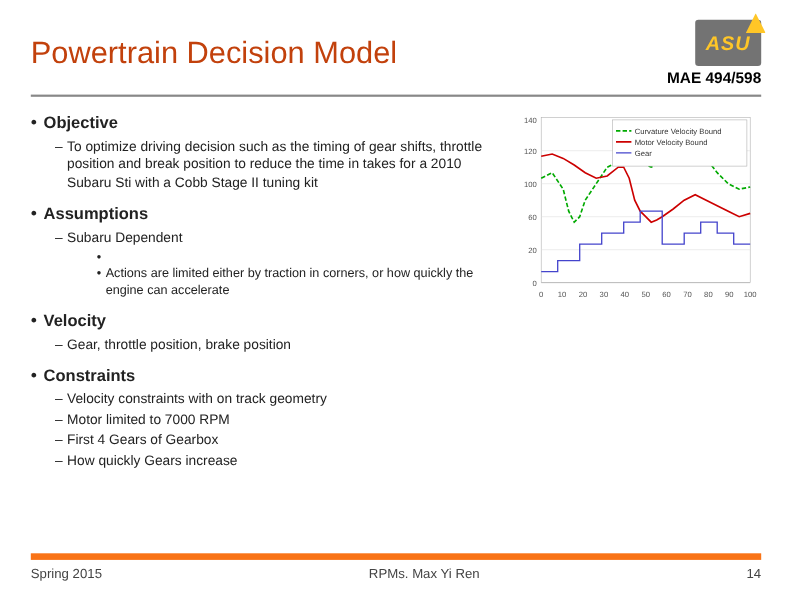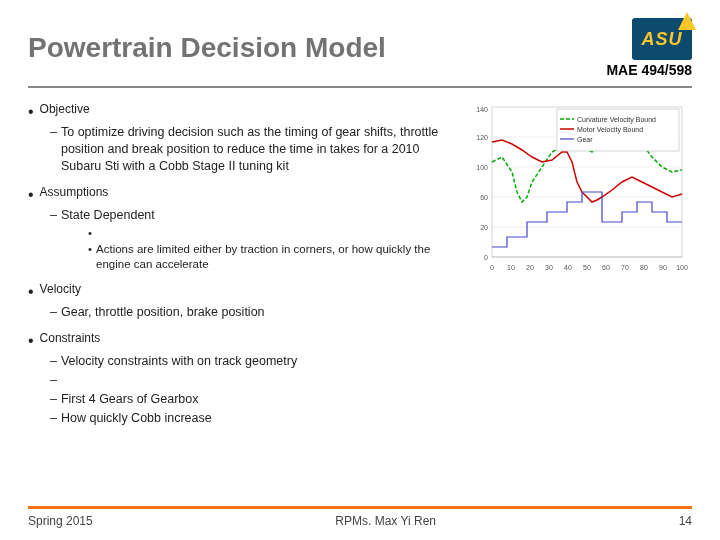--- a/index.html
+++ b/index.html
@@ -24,39 +24,39 @@
     .header {
       display: flex;
       align-items: center;
       justify-content: space-between;
       border-bottom: 2px solid #888;
       padding-bottom: 8px;
       margin-bottom: 14px;
     }
     .header-title {
       font-size: 28px;
-      font-weight: bold;
-      color: #737373;
+      font-weight: normal;
+      color: #c2410c;
     }
     .header-right {
       display: flex;
       flex-direction: column;
       align-items: flex-end;
       gap: 2px;
     }
     
     .asu-logo {
       width: 60px;
       height: 42px;
       position: relative;
     }
     .asu-logo-bg {
       width: 60px;
       height: 42px;
-      background: #0c4a6e;
+      background: #737373;
       border-radius: 3px;
       display: flex;
       align-items: center;
       justify-content: center;
     }
     .asu-logo-text {
       color: #FFC627;
       font-weight: bold;
       font-size: 18px;
       font-style: italic;
@@ -101,22 +101,22 @@
       align-items: flex-start;
       gap: 6px;
       margin-bottom: 3px;
     }
     .bullet-dot {
       font-size: 16px;
       line-height: 1.2;
       flex-shrink: 0;
     }
     .bullet-label {
-      font-size: 12px;
-      font-weight: normal;
+      font-size: 15px;
+      font-weight: bold;
       line-height: 1.3;
     }
     .sub-indent {
       padding-left: 22px;
     }
     .dash-item {
       display: flex;
       align-items: flex-start;
       gap: 4px;
       margin-bottom: 2px;
@@ -154,21 +154,21 @@
     .footer {
       position: absolute;
       bottom: 12px;
       left: 28px;
       right: 28px;
       display: flex;
       justify-content: space-between;
       align-items: center;
       font-size: 12px;
       color: #444;
-      border-top: 3px solid #f97316;
+      border-top: 6px solid #f97316;
       padding-top: 5px;
     }
 
     
     .chart-svg {
       width: 100%;
       height: 100%;
     }
   </style>
 </head>
@@ -207,21 +207,21 @@
       </div>
 
       <div class="section">
         <div class="bullet-main">
           <span class="bullet-dot">•</span>
           <span class="bullet-label">Assumptions</span>
         </div>
         <div class="sub-indent">
           <div class="dash-item">
             <span class="dash">–</span>
-            <span>State Dependent</span>
+            <span>Subaru Dependent</span>
           </div>
           <div class="sub-sub-indent">
             <div class="mini-bullet">
               <span class="mini-dot">•</span>
             </div>
             <div class="mini-bullet">
               <span class="mini-dot">•</span>
               <span>Actions are limited either by traction in corners, or how quickly the engine can accelerate</span>
             </div>
           </div>
@@ -246,28 +246,29 @@
           <span class="bullet-dot">•</span>
           <span class="bullet-label">Constraints</span>
         </div>
         <div class="sub-indent">
           <div class="dash-item">
             <span class="dash">–</span>
             <span>Velocity constraints with on track geometry</span>
           </div>
           <div class="dash-item">
             <span class="dash">–</span>
+            <span>Motor limited to 7000 RPM</span>
           </div>
           <div class="dash-item">
             <span class="dash">–</span>
             <span>First 4 Gears of Gearbox</span>
           </div>
           <div class="dash-item">
             <span class="dash">–</span>
-            <span>How quickly Cobb increase</span>
+            <span>How quickly Gears increase</span>
           </div>
         </div>
       </div>
 
     </div>
 
     <div class="right-col">
       <div class="chart-container">
         <svg class="chart-svg" viewBox="0 0 230 190" xmlns="http://www.w3.org/2000/svg">
 

